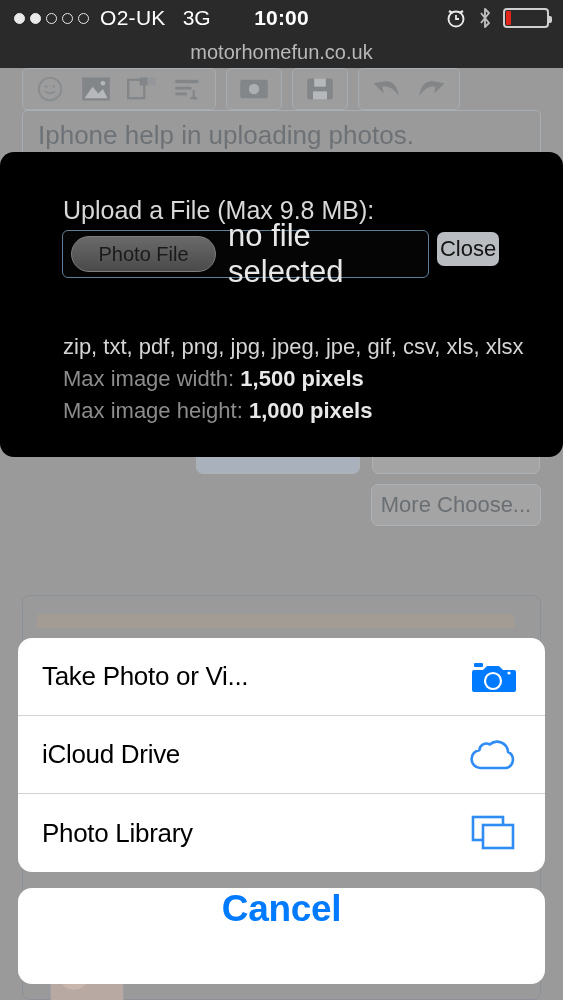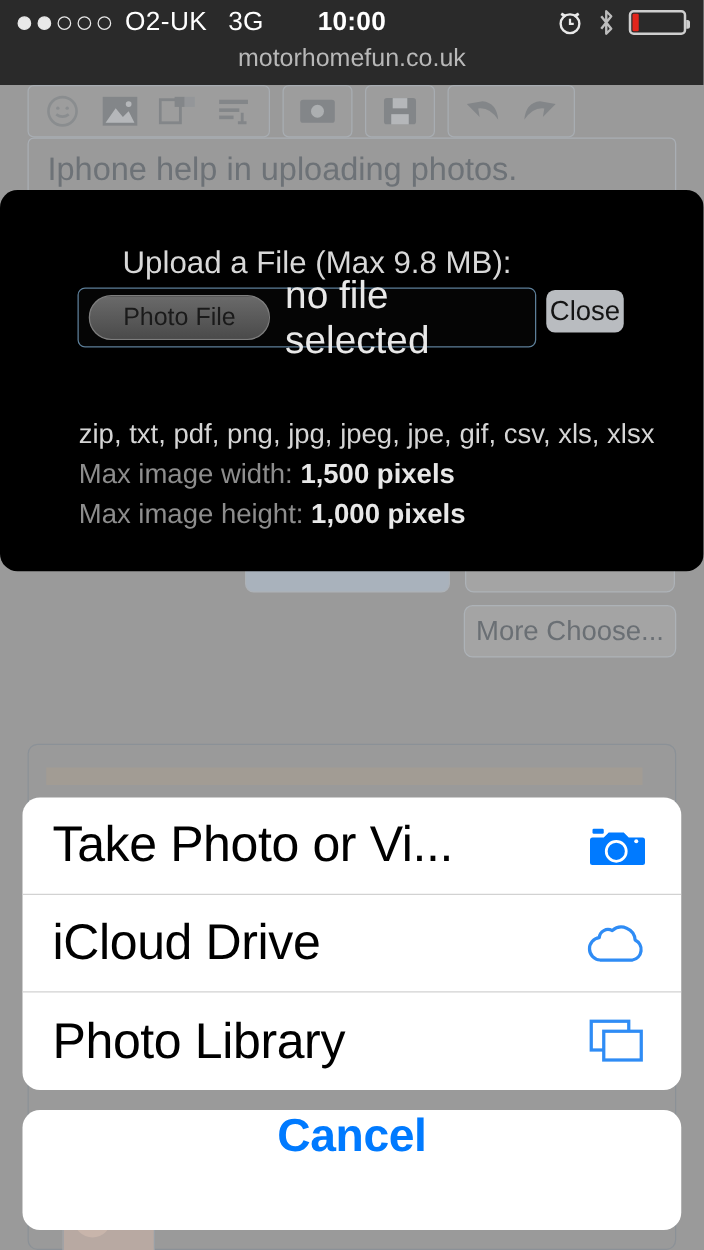--- a/index.html
+++ b/index.html
@@ -25,21 +25,21 @@
   .clock { position:absolute; left:0; right:0; text-align:center; font-size:21px; font-weight:bold; letter-spacing:.2px; }
   .statusright { margin-left:auto; display:flex; align-items:center; gap:11px; position:relative; z-index:2; }
   .battery { width:46px; height:20px; border:2px solid #cfcfcf; border-radius:4px; position:relative; }
   .battery:after { content:""; position:absolute; right:-5px; top:6px; width:3px; height:7px; background:#cfcfcf; border-radius:0 2px 2px 0; }
   .batfill { position:absolute; left:1px; top:1px; bottom:1px; width:5px; background:#e2261c; border-radius:1px; }
 
   
   .urlbar {
     position:absolute; left:0; top:36px; width:563px; height:32px;
     background:#2a2a2a; color:#b8b8b8;
-    display:flex; justify-content:center;
+    display:flex; align-items:center; justify-content:center;
     font-size:20px;
   }
 
   
   .page { position:absolute; left:0; top:68px; width:563px; height:932px; background:#9a9a9a; }
 
   .toolbar { position:absolute; left:22px; top:0px; display:flex; gap:10px; }
   .tgroup { border:1px solid #a8adb2; border-radius:5px; display:flex; padding:3px 4px; background:rgba(255,255,255,.04); }
   .tbtn { width:46px; height:34px; display:flex; align-items:center; justify-content:center; }
   .gicon { opacity:.55; }
@@ -56,42 +56,42 @@
   .panel { position:absolute; left:22px; top:527px; width:519px; height:405px;
            border:1px solid #8b9197; border-radius:8px; }
   .panelbar { position:absolute; left:14px; top:18px; width:477px; height:14px; background:#a29c94; }
   .thumb { position:absolute; left:50px; top:877px; width:74px; height:58px; background:#b8a9a2; border:1px solid #9aa0a6; }
   .thumb:after { content:""; position:absolute; left:8px; top:14px; width:30px; height:30px; border-radius:50%; background:#c8b5ab; }
   .bgline { position:absolute; font-size:25px; color:#6e737a; white-space:nowrap; }
 
   
   .dialog { position:absolute; left:0; top:152px; width:563px; height:305px;
             background:#000; border-radius:14px; }
-  .dlg-title { position:absolute; left:63px; top:44px; font-size:25px; color:#d8d8d8;margin-left:35px; }
+  .dlg-title { position:absolute; left:63px; top:44px; font-size:25px; color:#d8d8d8; }
   .filefield { position:absolute; left:62px; top:78px; width:367px; height:48px;
                border:1px solid #5d7f99; border-radius:6px; background:#050505;
                display:flex; align-items:center; }
   .choose { margin-left:8px; width:150px; height:36px; border-radius:18px;
             background:linear-gradient(#6a6a6a,#4a4a4a); border:1px solid #7e7e7e;
             color:#1a1a1a; font-size:20px; display:flex; align-items:center; justify-content:center; }
   .nofile { margin-left:12px; font-size:31px; color:#e8e8e8; }
   .closebtn { position:absolute; left:437px; top:80px; width:62px; height:34px;
               background:#b9bcc0; border-radius:7px; color:#141414; font-size:22px;
               display:flex; align-items:center; justify-content:center; }
   .acc { position:absolute; left:63px; font-size:22px; color:#8d8d8d; }
   .acc.types { color:#d5d5d5; }
   .acc b { color:#e8e8e8; font-weight:bold; }
 
   
   .sheet { position:absolute; left:18px; top:638px; width:527px;
            background:#fff; border-radius:14px; overflow:hidden; }
   .row { height:78px; display:flex; align-items:center; padding:0 24px;
          border-bottom:1px solid #d2d2d2; }
   .row:last-child { border-bottom:none; }
-  .row-label { font-size:40px; color:#000; letter-spacing:-.3px; flex:1; }
+  .row-label { font-size:26px; color:#000; letter-spacing:-.3px; flex:1; }
   .row-icon { width:56px; display:flex; align-items:center; justify-content:center; }
   .cancel { position:absolute; left:18px; top:888px; width:527px; height:96px;
             background:#fff; border-radius:14px;
             display:flex; justify-content:center; }
   .cancel-label { font-size:37px; color:#007aff; font-weight:bold; letter-spacing:-.3px; }
 </style>
 </head>
 <body>
 
 <div id="screen">

